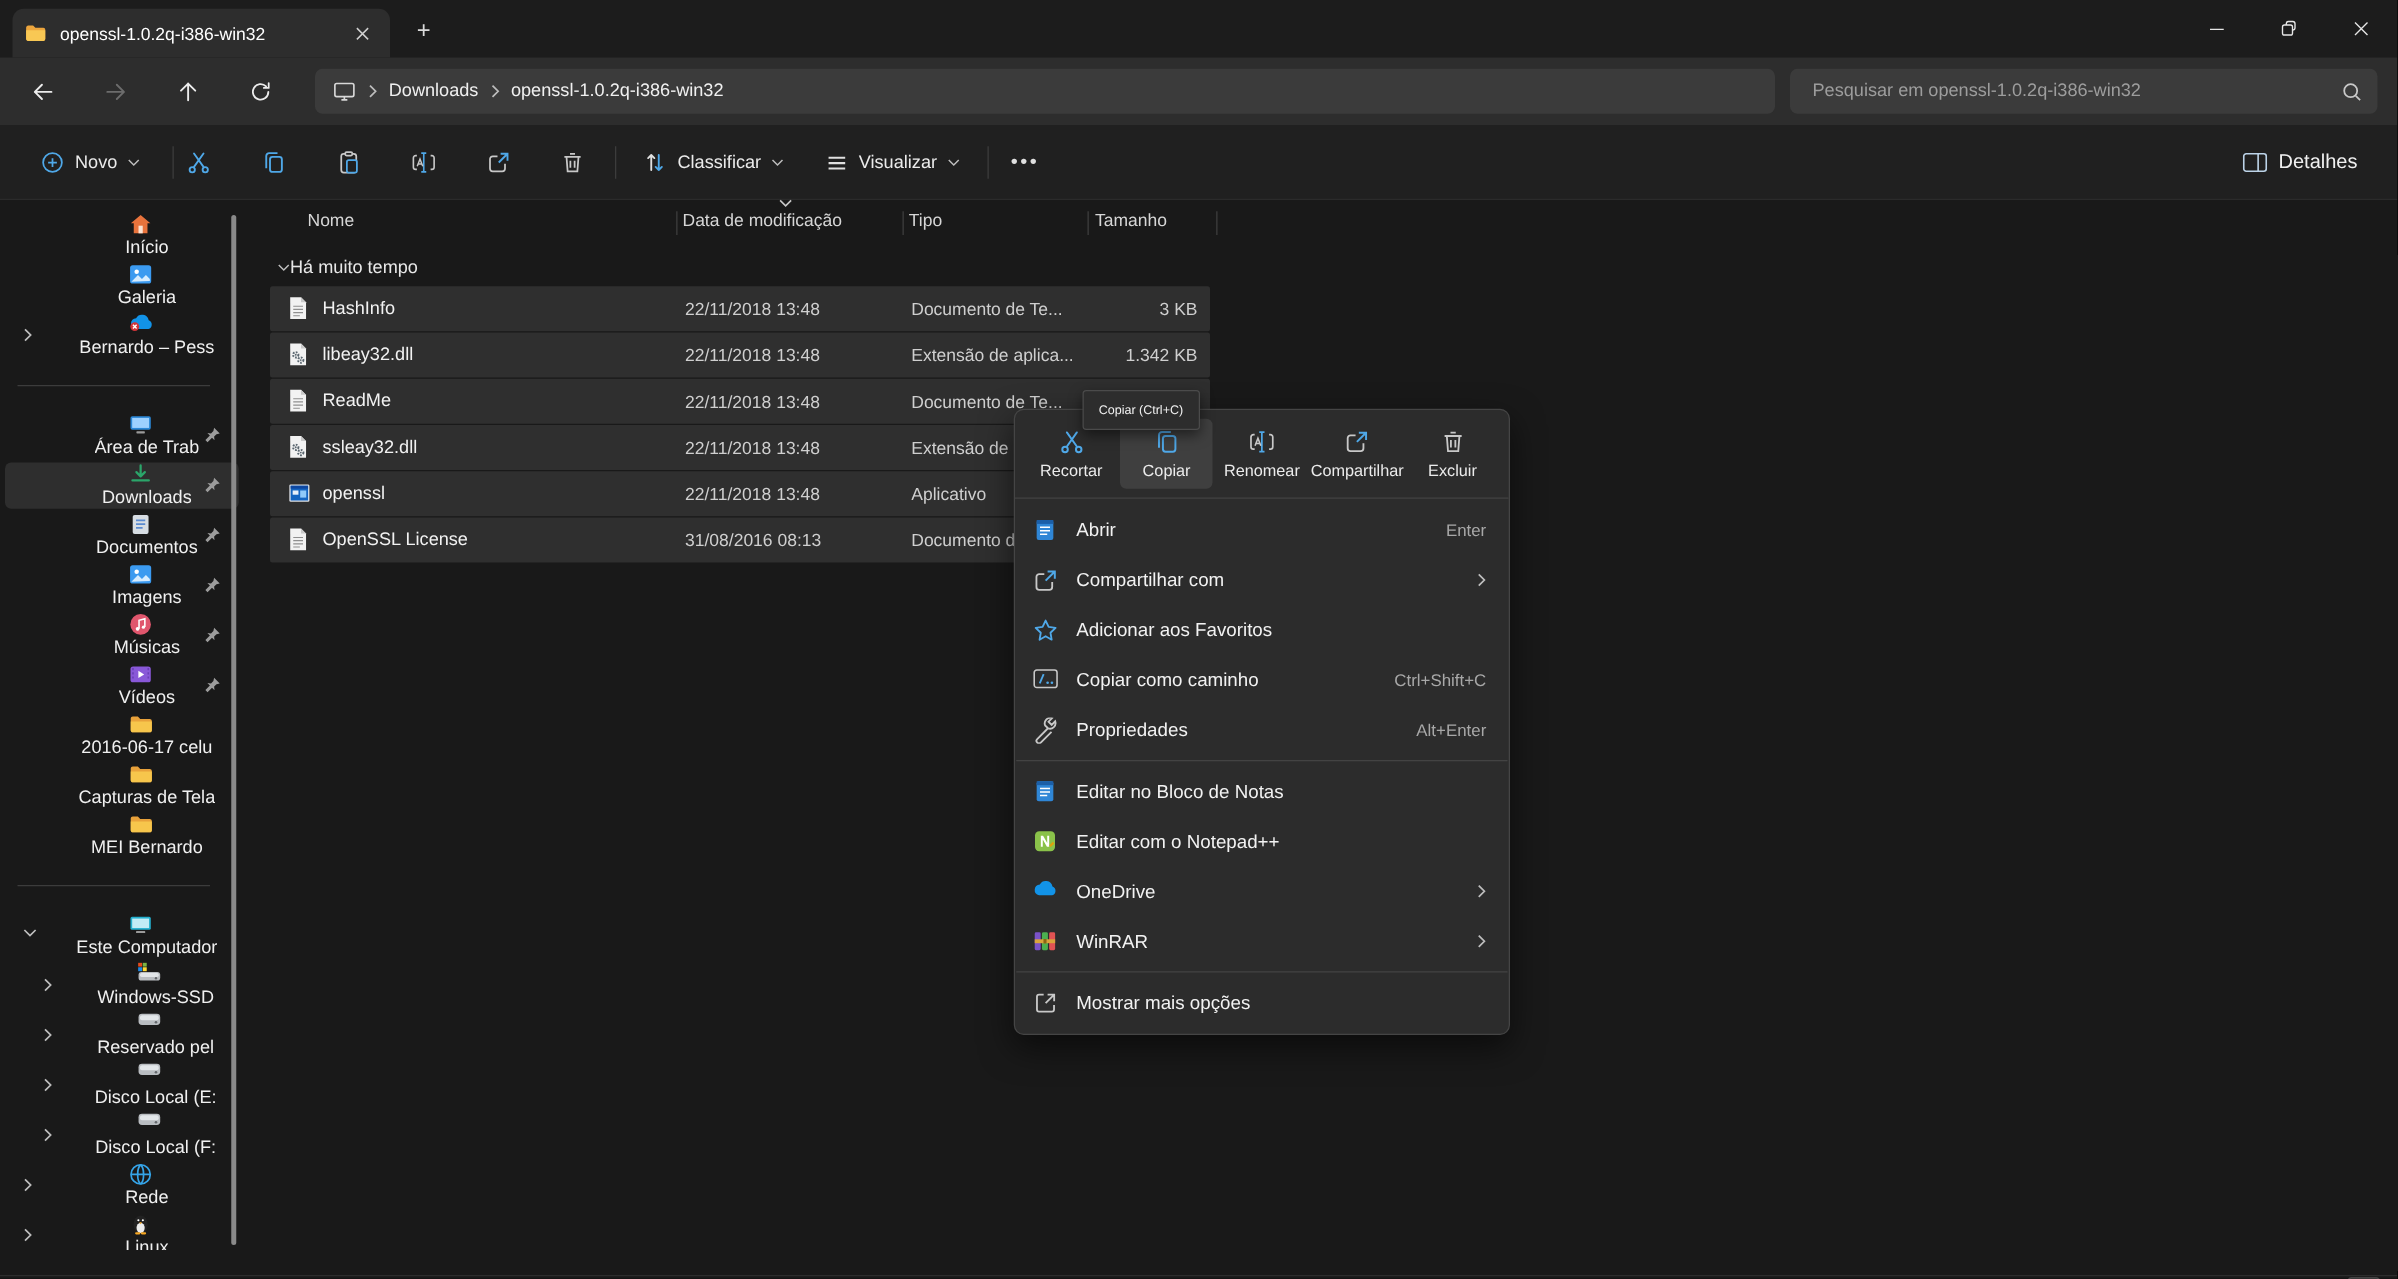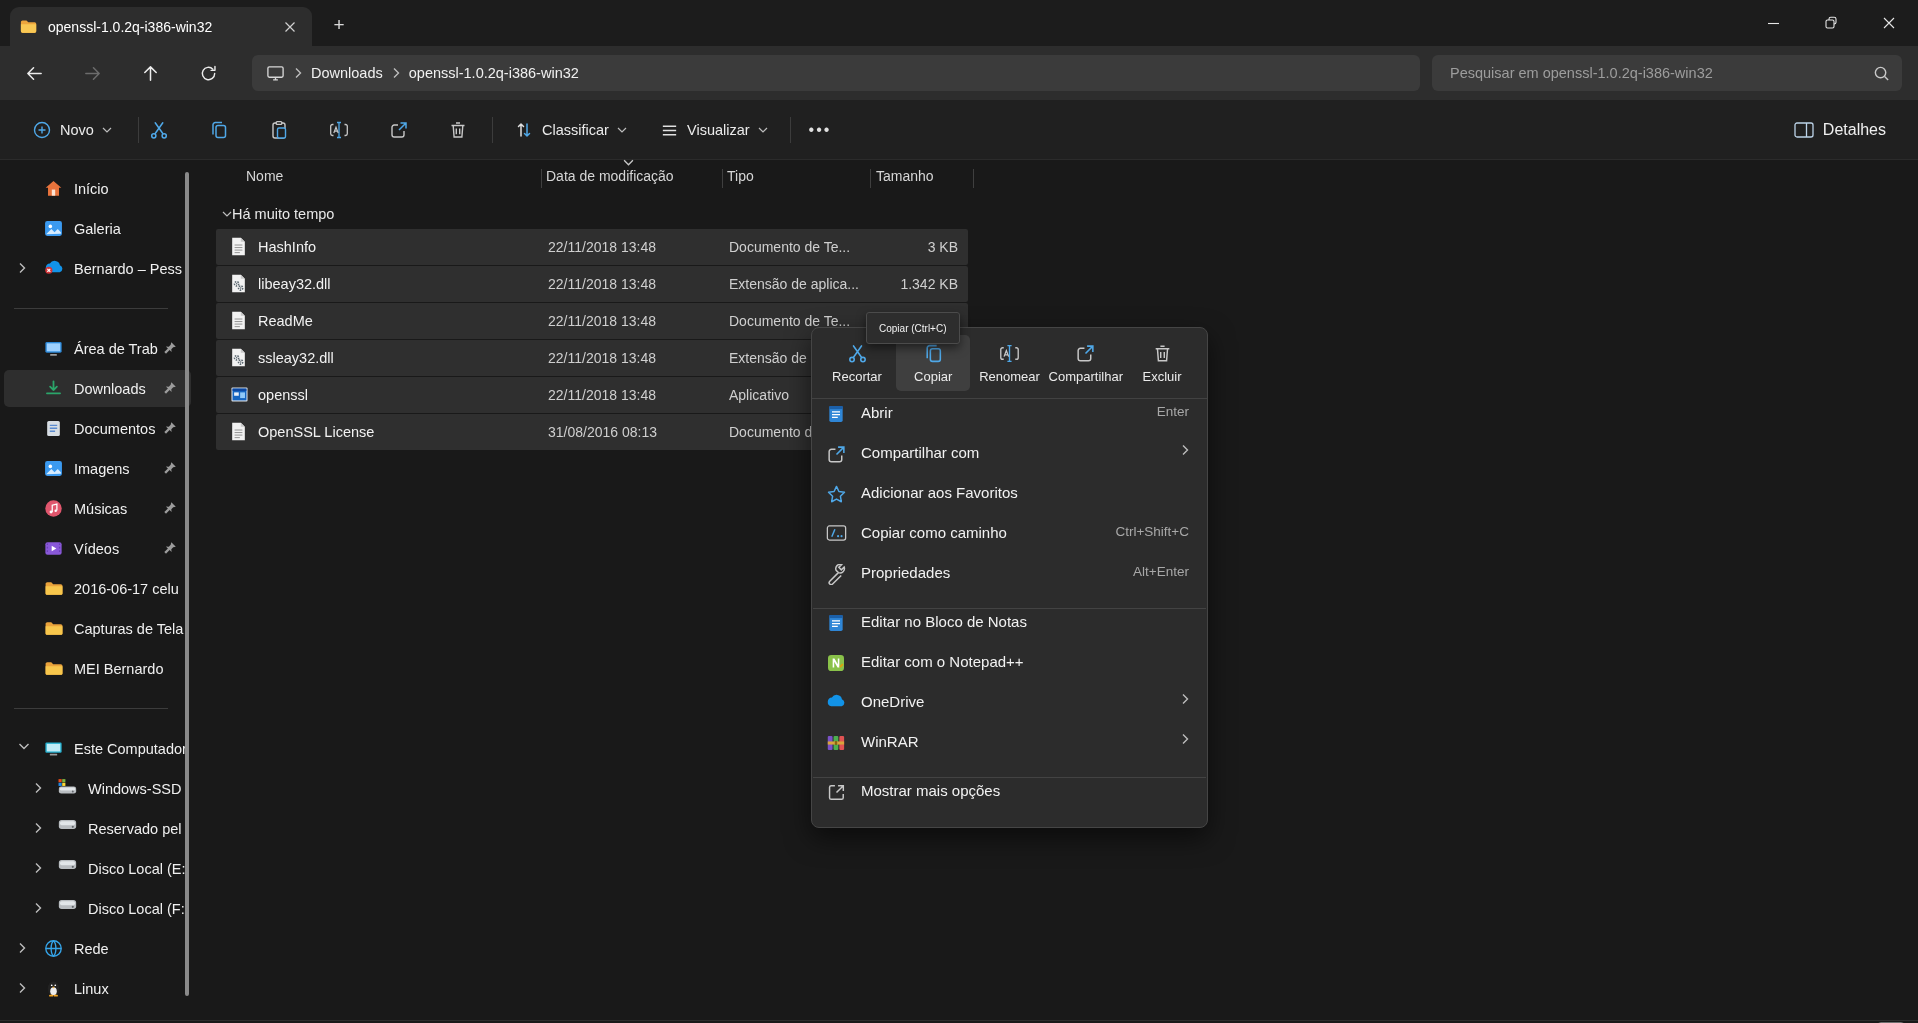--- a/index.html
+++ b/index.html
@@ -34,21 +34,21 @@
   .toolbar{position:absolute;left:0;top:100px;width:1918px;height:60px;background:#202020;border-bottom:1px solid #2b2b2b;box-sizing:border-box;}
   .tbtn{position:absolute;top:10px;height:40px;display:flex;align-items:center;justify-content:center;border-radius:5px;gap:8px;}
   .tbtn .lbl{font-size:14.5px;color:#ebebeb;}
   .tsep{position:absolute;top:17px;width:1px;height:26px;background:#3c3c3c;}
   .dots{color:#e0e0e0;font-size:16px;letter-spacing:2px;}
   .details-btn{position:absolute;right:22px;top:10px;height:40px;display:flex;align-items:center;gap:9px;border-radius:5px;padding:0 10px;}
 
   
   .sidebar{position:absolute;left:0;top:160px;width:196px;height:840px;padding-top:10px;box-sizing:border-box;overflow:hidden;}
   .side-item{position:relative;height:37px;margin:0 5px 3px 4px;border-radius:5px;display:flex;align-items:center;
-    padding-left:40px;box-sizing:border-box;}
+    padding-left:40px;box-sizing:border-box;flex-direction:column;}
   .side-item.indent{padding-left:54px;}
   .side-item.selected{background:#2e2e2e;}
   .side-item .expander{position:absolute;left:14px;top:12px;}
   .side-item.indent .expander{left:30px;}
   .side-icon{width:20px;height:20px;margin-right:10px;flex:none;}
   .side-label{font-size:14.5px;color:#f0f0f0;white-space:nowrap;overflow:hidden;flex:1;}
   .pin{position:absolute;right:14px;top:11px;}
   .side-sep{height:40px;position:relative;}
   .side-sep::after{content:"";position:absolute;left:14px;right:28px;top:18px;height:1px;background:#3c3c3c;}
   .side-scrollbar{position:absolute;left:185px;top:172px;width:4px;height:824px;background:#8a8a8a;border-radius:2px;}
@@ -70,21 +70,21 @@
   .file-row .c-size{position:absolute;right:10px;top:0;line-height:36px;font-size:14px;color:#cfcfcf;white-space:nowrap;}
 
   
   .contextmenu{position:absolute;left:811px;top:327px;width:397px;background:#2c2c2c;border:1px solid #454545;
     border-radius:8px;box-shadow:0 10px 26px rgba(0,0,0,.55);z-index:50;box-sizing:border-box;overflow:hidden;}
   .cmd-row{display:flex;justify-content:space-between;align-items:center;padding:7px 8px;border-bottom:1px solid #424242;}
   .cmd{width:74px;height:56px;display:flex;flex-direction:column;align-items:center;justify-content:center;gap:5px;border-radius:5px;}
   .cmd.hovered{background:#3f3f3f;}
   .cmd .cmd-label{font-size:13px;color:#ebebeb;white-space:nowrap;}
   .menu-list{padding:5px 0;}
-  .menu-item{height:40px;display:flex;align-items:flex-start;padding:0 18px 0 14px;}
+  .menu-item{height:40px;display:flex;align-items:center;padding:0 18px 0 14px;}
   .menu-item .mi-icon{width:20px;height:20px;margin-right:15px;flex:none;}
   .menu-item .mi-label{font-size:15px;color:#f2f2f2;white-space:nowrap;}
   .menu-item .mi-space{flex:1;}
   .menu-item .mi-shortcut{font-size:13.5px;color:#a8a8a8;white-space:nowrap;}
   .menu-sep{height:1px;background:#434343;margin:4px 1px;}
 
   
   .tooltip{position:absolute;left:866px;top:312px;height:30px;background:#2d2d2d;border:1px solid #4b4b4b;border-radius:3px;
     box-shadow:0 4px 10px rgba(0,0,0,.5);display:flex;align-items:center;padding:0 12px;font-size:10px;color:#f2f2f2;z-index:60;white-space:nowrap;}
 

